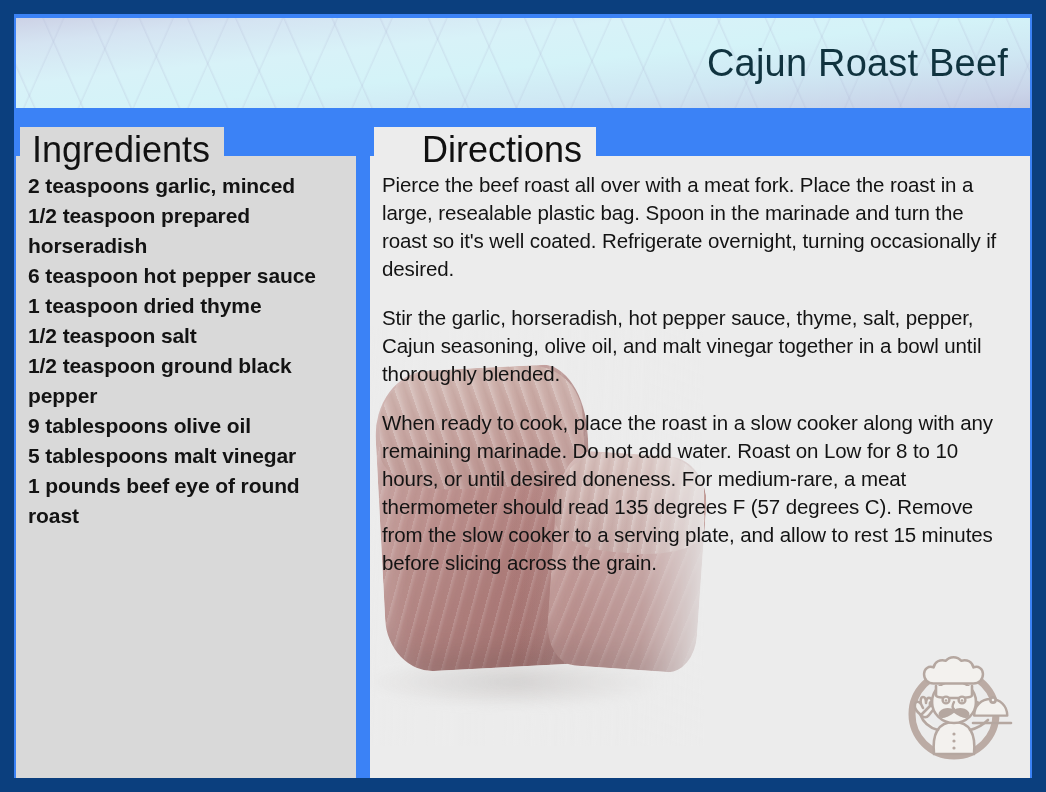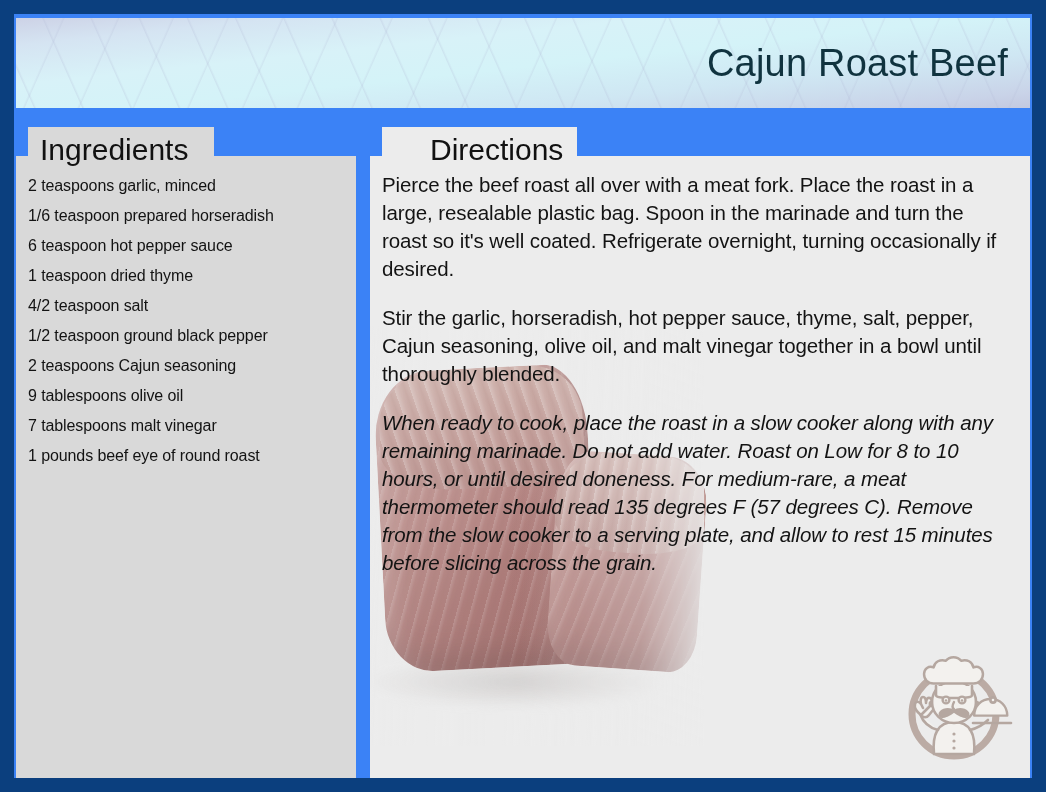--- a/index.html
+++ b/index.html
@@ -102,68 +102,69 @@
     left: 0; right: 0;
     top: 29px;
     bottom: 0;
     overflow: hidden;
   }
   .panel-ingredients .panel-body { background: #d9d9d9; }
   .panel-directions  .panel-body { background: #ececec; }
 
   .panel-tab {
     position: absolute;
-    left: 12px;
+    left: 4px;
     top: 0;
     height: 46px;
     line-height: 46px;
     padding: 0 14px 0 12px;
-    font-size: 30px;
+    font-size: 36px;
     color: #111111;
     box-sizing: border-box;
     white-space: nowrap;
     z-index: 3;
   }
   .panel-ingredients .panel-tab { background: #d9d9d9; min-width: 186px; }
   .panel-directions  .panel-tab { background: #ececec; min-width: 172px; padding-left: 48px; }
 
   
   .ingredient-list {
     position: absolute;
     left: 12px;
     right: 10px;
     top: 44px;
     margin: 0;
     padding: 0;
     list-style: none;
     z-index: 4;
   }
   .ingredient-list li {
-    font-size: 16px;
+    font-size: 21px;
     line-height: 30px;
     color: #131313;
     letter-spacing: -0.1px;
+    font-weight: bold;
   }
 
   
   .directions-text {
     position: absolute;
     left: 12px;
     right: 18px;
     top: 44px;
     z-index: 4;
   }
   .directions-text p {
     margin: 0 0 21px 0;
     font-size: 20.5px;
     line-height: 28px;
     color: #131313;
     letter-spacing: -0.1px;
   }
-  .directions-text p:last-child { margin-bottom: 0; font-style: italic; }
+  .directions-text p:last-child { margin-bottom: 0; }
 
   
   .beef-photo {
     position: absolute;
     left: -26px;
     top: 170px;
     width: 360px;
     height: 420px;
     z-index: 1;
     opacity: 0.82;
@@ -277,28 +278,27 @@
     <div class="header-title">Cajun Roast Beef</div>
   </div>
 
   <div class="panels">
 
     <div class="panel panel-ingredients">
       <div class="panel-body"></div>
       <div class="panel-tab">Ingredients</div>
       <ul class="ingredient-list">
         <li>2 teaspoons garlic, minced</li>
-        <li>1/6 teaspoon prepared horseradish</li>
+        <li>1/2 teaspoon prepared horseradish</li>
         <li>6 teaspoon hot pepper sauce</li>
         <li>1 teaspoon dried thyme</li>
-        <li>4/2 teaspoon salt</li>
+        <li>1/2 teaspoon salt</li>
         <li>1/2 teaspoon ground black pepper</li>
-        <li>2 teaspoons Cajun seasoning</li>
         <li>9 tablespoons olive oil</li>
-        <li>7 tablespoons malt vinegar</li>
+        <li>5 tablespoons malt vinegar</li>
         <li>1 pounds beef eye of round roast</li>
       </ul>
     </div>
 
     <div class="panel panel-directions">
       <div class="panel-body">
 
         <div class="beef-photo">
           <div class="shadow"></div>
           <div class="beef-chunk beef-left">

